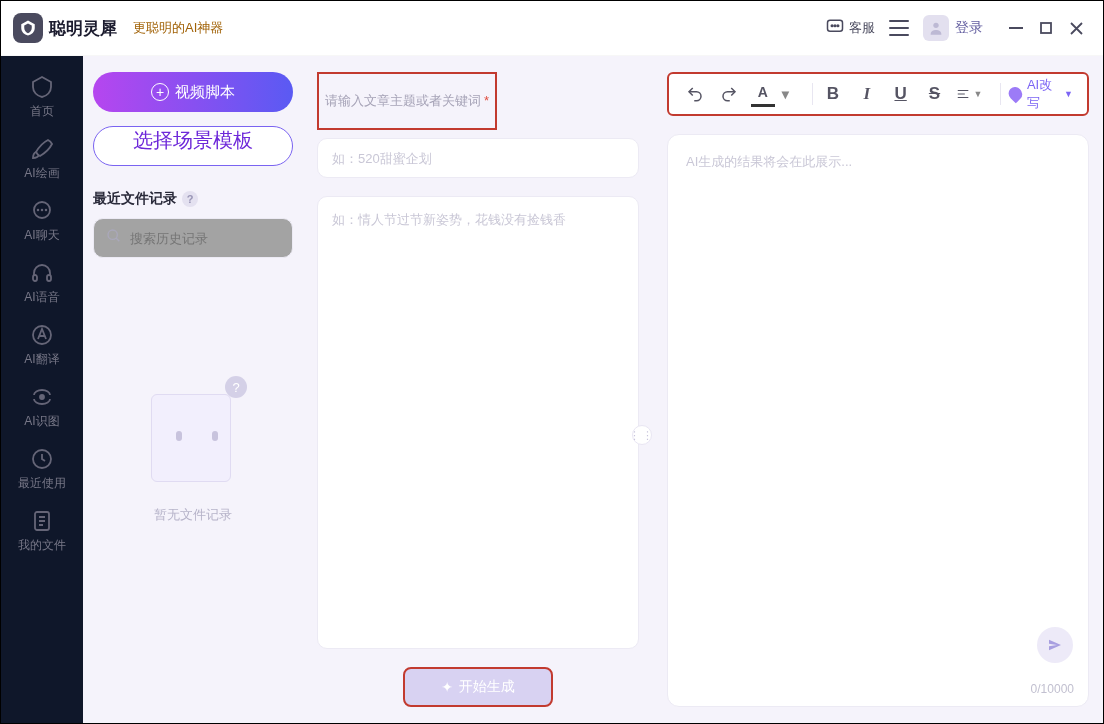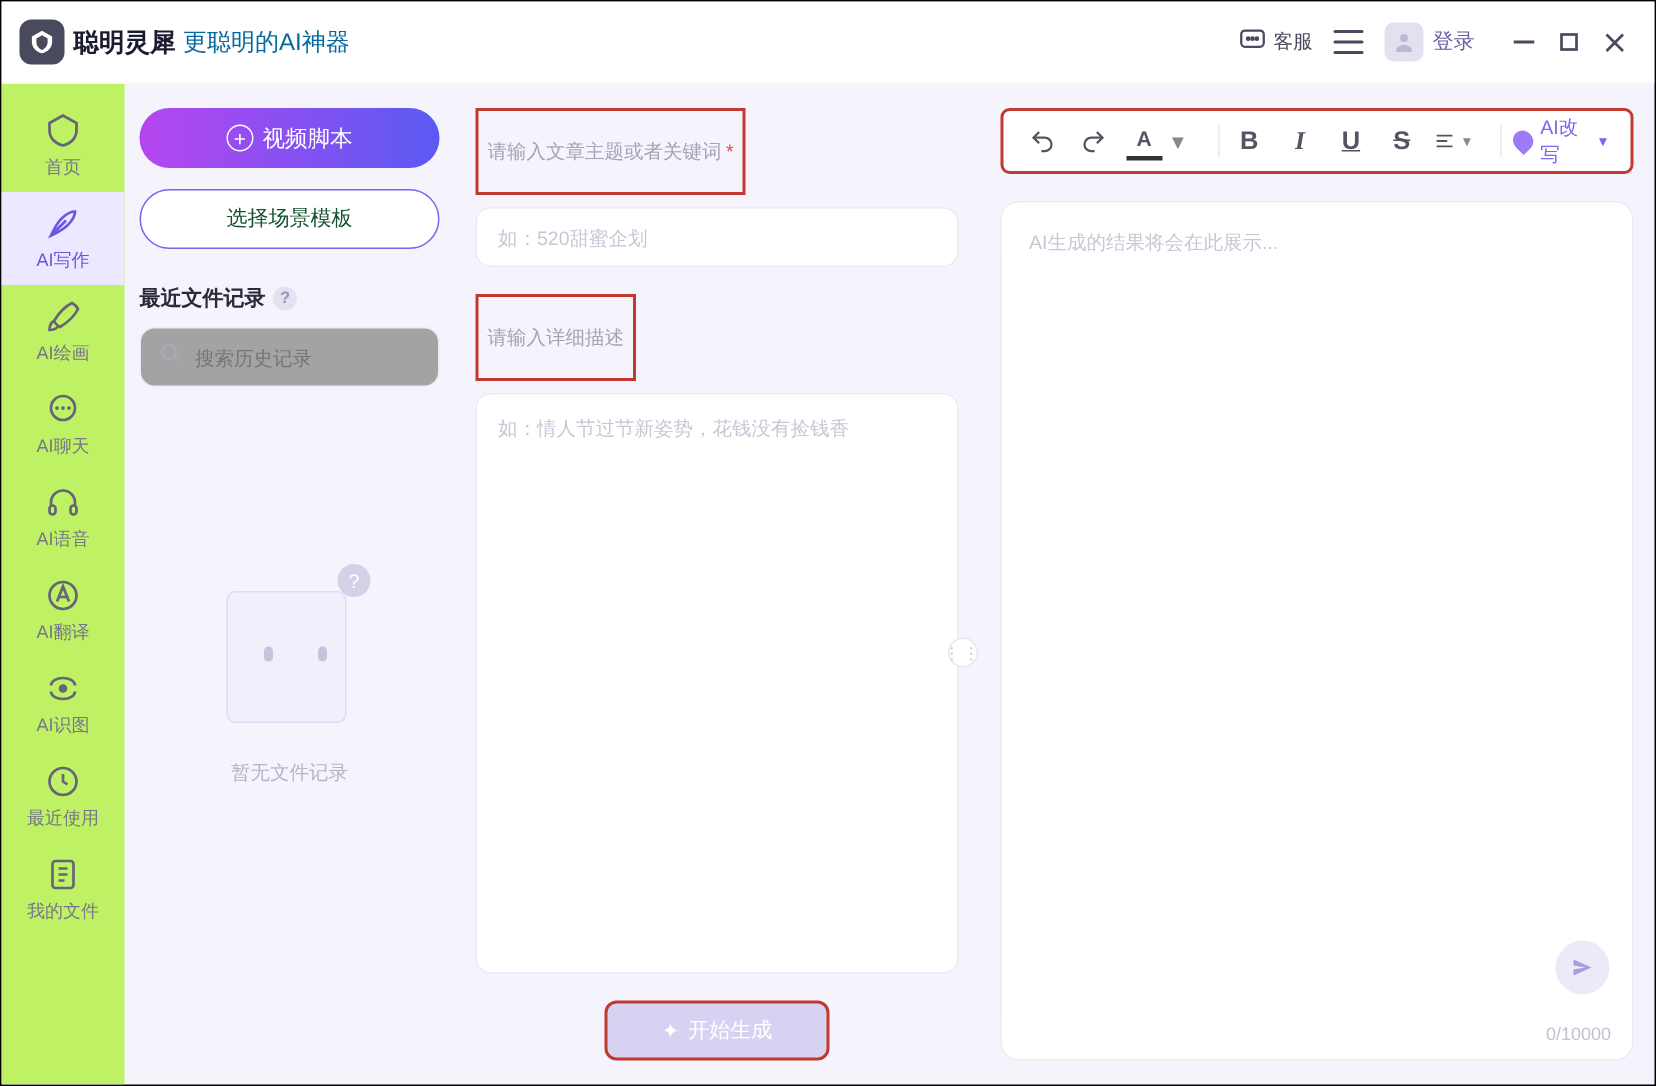--- a/index.html
+++ b/index.html
@@ -2,43 +2,43 @@
 <html><head>
 <meta charset="utf-8">
 <style>
 *{margin:0;padding:0;box-sizing:border-box;font-family:-apple-system,"Microsoft YaHei",sans-serif}
 body{width:1104px;height:724px;background:#f5f3fb;overflow:hidden;border:1px solid #000;position:relative}
 
 .header{height:55px;background:#fff;display:flex;align-items:center;padding:0 12px;border-bottom:1px solid rgba(0,0,0,.03)}
 .logo-badge{width:30px;height:30px;border-radius:8px;background:#4a4a5e;display:flex;align-items:center;justify-content:center;margin-right:6px}
 .logo-badge svg{fill:#fff}
 .app-name{font-weight:700;font-size:17px;color:#1b1b2e}
-.app-subtitle{font-size:16px;color:#0369a1;margin-left:5px}
+.app-subtitle{font-size:13px;color:#a16207;margin-left:16px}
 .header-spacer{flex:1}
 .hdr-item{display:flex;align-items:center;color:#4a4a5e;font-size:13px;margin-left:14px;cursor:pointer}
 .hdr-item .ico{margin-right:4px}
 .hamburger{width:20px;height:16px;display:flex;flex-direction:column;justify-content:space-between;margin-left:14px;cursor:pointer}
 .hamburger span{height:2px;background:#4a4a5e;border-radius:1px}
 .avatar{width:26px;height:26px;border-radius:6px;background:#e3e0ef;display:flex;align-items:center;justify-content:center;margin-left:14px}
 .login-txt{color:#6560a1;font-size:14px;margin-left:6px}
 .win-btns{display:flex;align-items:center;margin-left:18px}
 .win-btn{width:30px;height:30px;display:flex;align-items:center;justify-content:center;cursor:pointer;color:#4a4a5e}
 
 .body-row{display:flex;height:calc(100% - 55px)}
 
-.sidebar{width:82px;background:#bef264;padding-top:10px}
+.sidebar{width:82px;background:#0f172a;padding-top:10px}
 .sb-item{height:62px;display:flex;flex-direction:column;align-items:center;justify-content:center;font-size:12px;color:#777787;cursor:pointer;border-radius:0}
 .sb-item.active{background:#ece8ff;color:#6a54e0}
 .sb-item .ico{width:26px;height:26px;margin-bottom:3px;display:flex;align-items:center;justify-content:center;color:#656577}
 .sb-item.active .ico{color:#6a54e0}
 
 .leftcol{width:220px;padding:16px 10px}
 .new-file-btn{height:40px;border-radius:20px;background:linear-gradient(90deg,#b646ef,#5a5af3);color:#fff;display:flex;align-items:center;justify-content:center;font-size:15px;font-weight:500;cursor:pointer;margin-bottom:14px}
 .new-file-btn .plus{width:18px;height:18px;border:1.5px solid #fff;border-radius:50%;display:inline-flex;align-items:center;justify-content:center;margin-right:6px;font-size:14px;line-height:1}
-.tpl-btn{height:40px;border-radius:20px;border:1.5px solid #7a63f1;color:#14532d;background:#fff;display:flex;align-items:center;justify-content:center;font-size:14px;cursor:pointer;margin-bottom:24px}
+.tpl-btn{height:40px;border-radius:20px;border:1.5px solid #7a63f1;color:#6d28d9;background:#fff;display:flex;align-items:flex-start;justify-content:center;font-size:20px;cursor:pointer;margin-bottom:24px}
 .recent-label{font-size:14px;color:#2a2a3a;font-weight:600;display:flex;align-items:center;margin-bottom:10px}
 .help-dot{width:16px;height:16px;border-radius:50%;background:#e4e1f0;color:#9894b5;font-size:11px;display:inline-flex;align-items:center;justify-content:center;margin-left:5px}
 .search-box{height:40px;background:#a3a3a3;border:1px solid #eceaf4;border-radius:10px;display:flex;align-items:center;padding:0 12px;color:#aaa8bb}
 .search-box input{border:none;outline:none;flex:1;font-size:13px;margin-left:8px;color:#444;background:transparent}
 .empty-state{text-align:center;margin-top:120px;color:#b6b3c9;font-size:13px}
 .empty-illus{width:100px;height:110px;margin:0 auto 18px;position:relative}
 .empty-doc{position:absolute;left:8px;top:16px;width:80px;height:88px;background:#f2effd;border:1px solid #e0dbf2;border-radius:6px}
 .empty-eyes{position:absolute;top:36px;left:24px;width:42px;display:flex;justify-content:space-between}
 .empty-eyes span{width:6px;height:10px;background:#c8c3dd;border-radius:3px}
 .empty-q{position:absolute;right:-4px;top:-2px;width:22px;height:22px;border-radius:50%;background:#d4d0e7;color:#fff;font-size:13px;display:flex;align-items:center;justify-content:center}
@@ -129,29 +129,20 @@
 
   <div class="sidebar">
     <div class="sb-item">
       <span class="ico">
           <svg width="24" height="24" viewBox="0 0 24 24" fill="none" stroke="currentColor" stroke-width="1.8">
             <path d="M12 2 3 7v5c0 5 4 9 9 10 5-1 9-5 9-10V7l-9-5z"></path>
           </svg>
         </span>
       <span>首页</span>
     </div>
-    <div class="sb-item active">
-      <span class="ico">
-          <svg width="24" height="24" viewBox="0 0 24 24" fill="none" stroke="currentColor" stroke-width="1.8">
-            <path d="M20 4c-4 0-10 4-14 12l-2 4 4-2c8-4 12-10 12-14z"></path>
-            <path d="M14 10 6 18"></path>
-          </svg>
-        </span>
-      <span>AI写作</span>
-    </div>
     <div class="sb-item">
       <span class="ico">
           <svg width="24" height="24" viewBox="0 0 24 24" fill="none" stroke="currentColor" stroke-width="1.8">
             <path d="M18 3c-4 2-9 7-12 12 1 2 2 3 4 4 5-3 10-8 12-12-1-2-2-3-4-4z"></path>
             <path d="M6 15c-2 1-3 3-3 6 3 0 5-1 6-3"></path>
           </svg>
         </span>
       <span>AI绘画</span>
     </div>
     <div class="sb-item">
@@ -245,25 +236,20 @@
     </div>
   </div>
 
   <div class="center">
     <div>
       <span class="field-label">
         <span>请输入文章主题或者关键词</span><span class="req">*</span>
       </span>
     </div>
     <input class="keyword-input" placeholder="如：520甜蜜企划" style="">
-    <div>
-      <span class="field-label">
-        <span>请输入详细描述</span>
-      </span>
-    </div>
     <textarea class="desc-input" placeholder="如：情人节过节新姿势，花钱没有捡钱香" style=""></textarea>
     <div class="gen-row">
       <div class="gen-btn">
         <span class="spark">✦</span>
         <span>开始生成</span>
       </div>
     </div>
   </div>
 
   <div class="rightcol">

